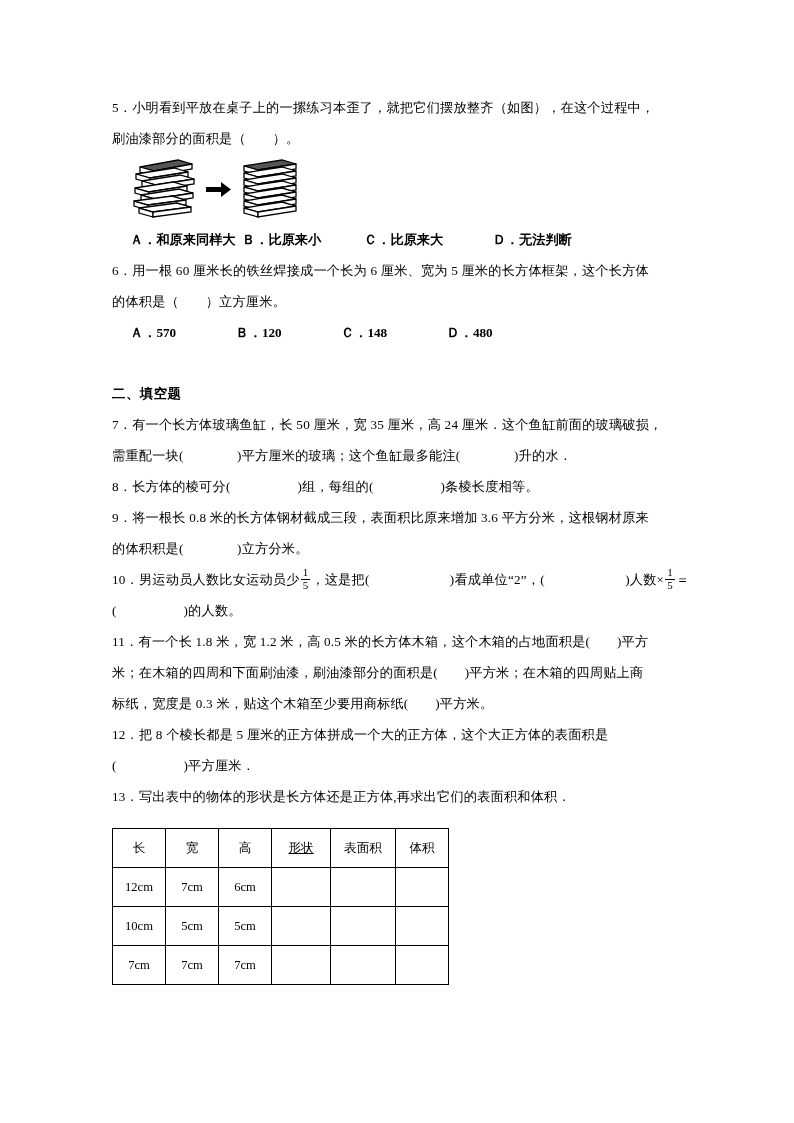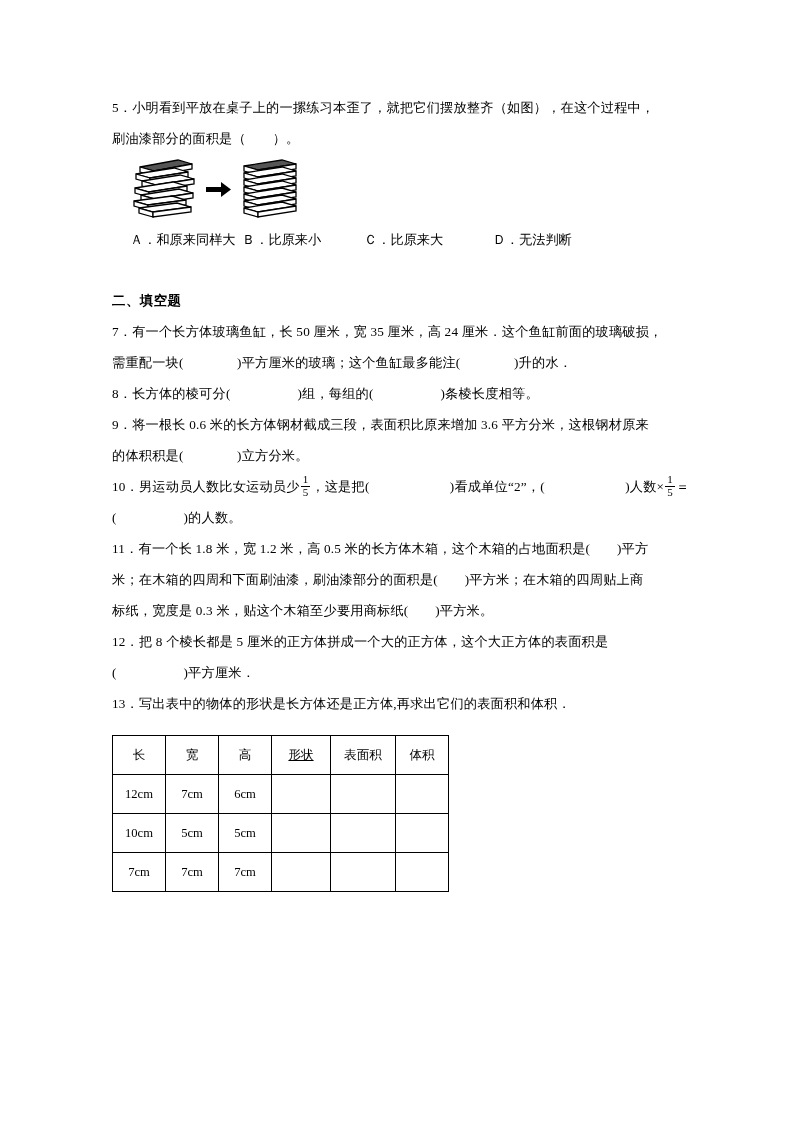--- a/index.html
+++ b/index.html
@@ -39,20 +39,21 @@
     margin: 0 0 0 0;
     letter-spacing: 0.2px;
   }
   .opts {
     font-size: 13.2px;
     line-height: 31px;
     margin: 0;
     padding-left: 18px;
     white-space: pre;
     font-family: "Liberation Serif", "DejaVu Serif", serif;
+    font-weight: bold;
   }
   .section-head {
     font-size: 13.4px;
     font-weight: bold;
     line-height: 31px;
     margin: 0;
     letter-spacing: 0.5px;
   }
 
   .gap-lg { height: 30px; }
@@ -170,36 +171,41 @@
           <g fill="#000000">
             <rect x="80" y="33" width="16" height="5"></rect>
             <polygon points="95,28 105,35.5 95,43"></polygon>
           </g>
         </svg>
       </div>
 
       <p class="opts">Ａ．和原来同样大  Ｂ．比原来小             Ｃ．比原来大               Ｄ．无法判断</p>
     </div>
 
+    <div>
+      <p class="q"><span>6．</span><span>用一根 60 厘米长的铁丝焊接成一个长为 6 厘米、宽为 5 厘米的长方体框架，这个长方体</span></p>
+      <p class="q">的体积是（　　）立方厘米。</p>
+      <p class="opts">Ａ．570                  Ｂ．120                  Ｃ．148                  Ｄ．480</p>
+    </div>
 
     <div class="gap-lg"></div>
 
     <p class="section-head">二、填空题</p>
 
     <div>
       <p class="q"><span>7．</span><span>有一个长方体玻璃鱼缸，长 50 厘米，宽 35 厘米，高 24 厘米．这个鱼缸前面的玻璃破损，</span></p>
       <p class="q">需重配一块(　　　　)平方厘米的玻璃；这个鱼缸最多能注(　　　　)升的水．</p>
     </div>
 
     <div>
       <p class="q"><span>8．</span><span>长方体的棱可分(　　　　　)组，每组的(　　　　　)条棱长度相等。</span></p>
     </div>
 
     <div>
-      <p class="q"><span>9．</span><span>将一根长 0.6 米的长方体钢材截成三段，表面积比原来增加 3.6 平方分米，这根钢材原来</span></p>
+      <p class="q"><span>9．</span><span>将一根长 0.8 米的长方体钢材截成三段，表面积比原来增加 3.6 平方分米，这根钢材原来</span></p>
       <p class="q">的体积积是(　　　　)立方分米。</p>
     </div>
 
     <div>
       <p class="q"><span>10．</span><span>男运动员人数比女运动员少</span><span class="frac"><span class="num">1</span><span class="den">5</span></span><span>，这是把(　　　　　　)看成单位“2”，(　　　　　　)人数×</span><span class="frac"><span class="num">1</span><span class="den">5</span></span><span>＝</span></p>
       <p class="q">(　　　　　)的人数。</p>
     </div>
 
     <div>
       <p class="q"><span>11．</span><span>有一个长 1.8 米，宽 1.2 米，高 0.5 米的长方体木箱，这个木箱的占地面积是(　　)平方</span></p>

